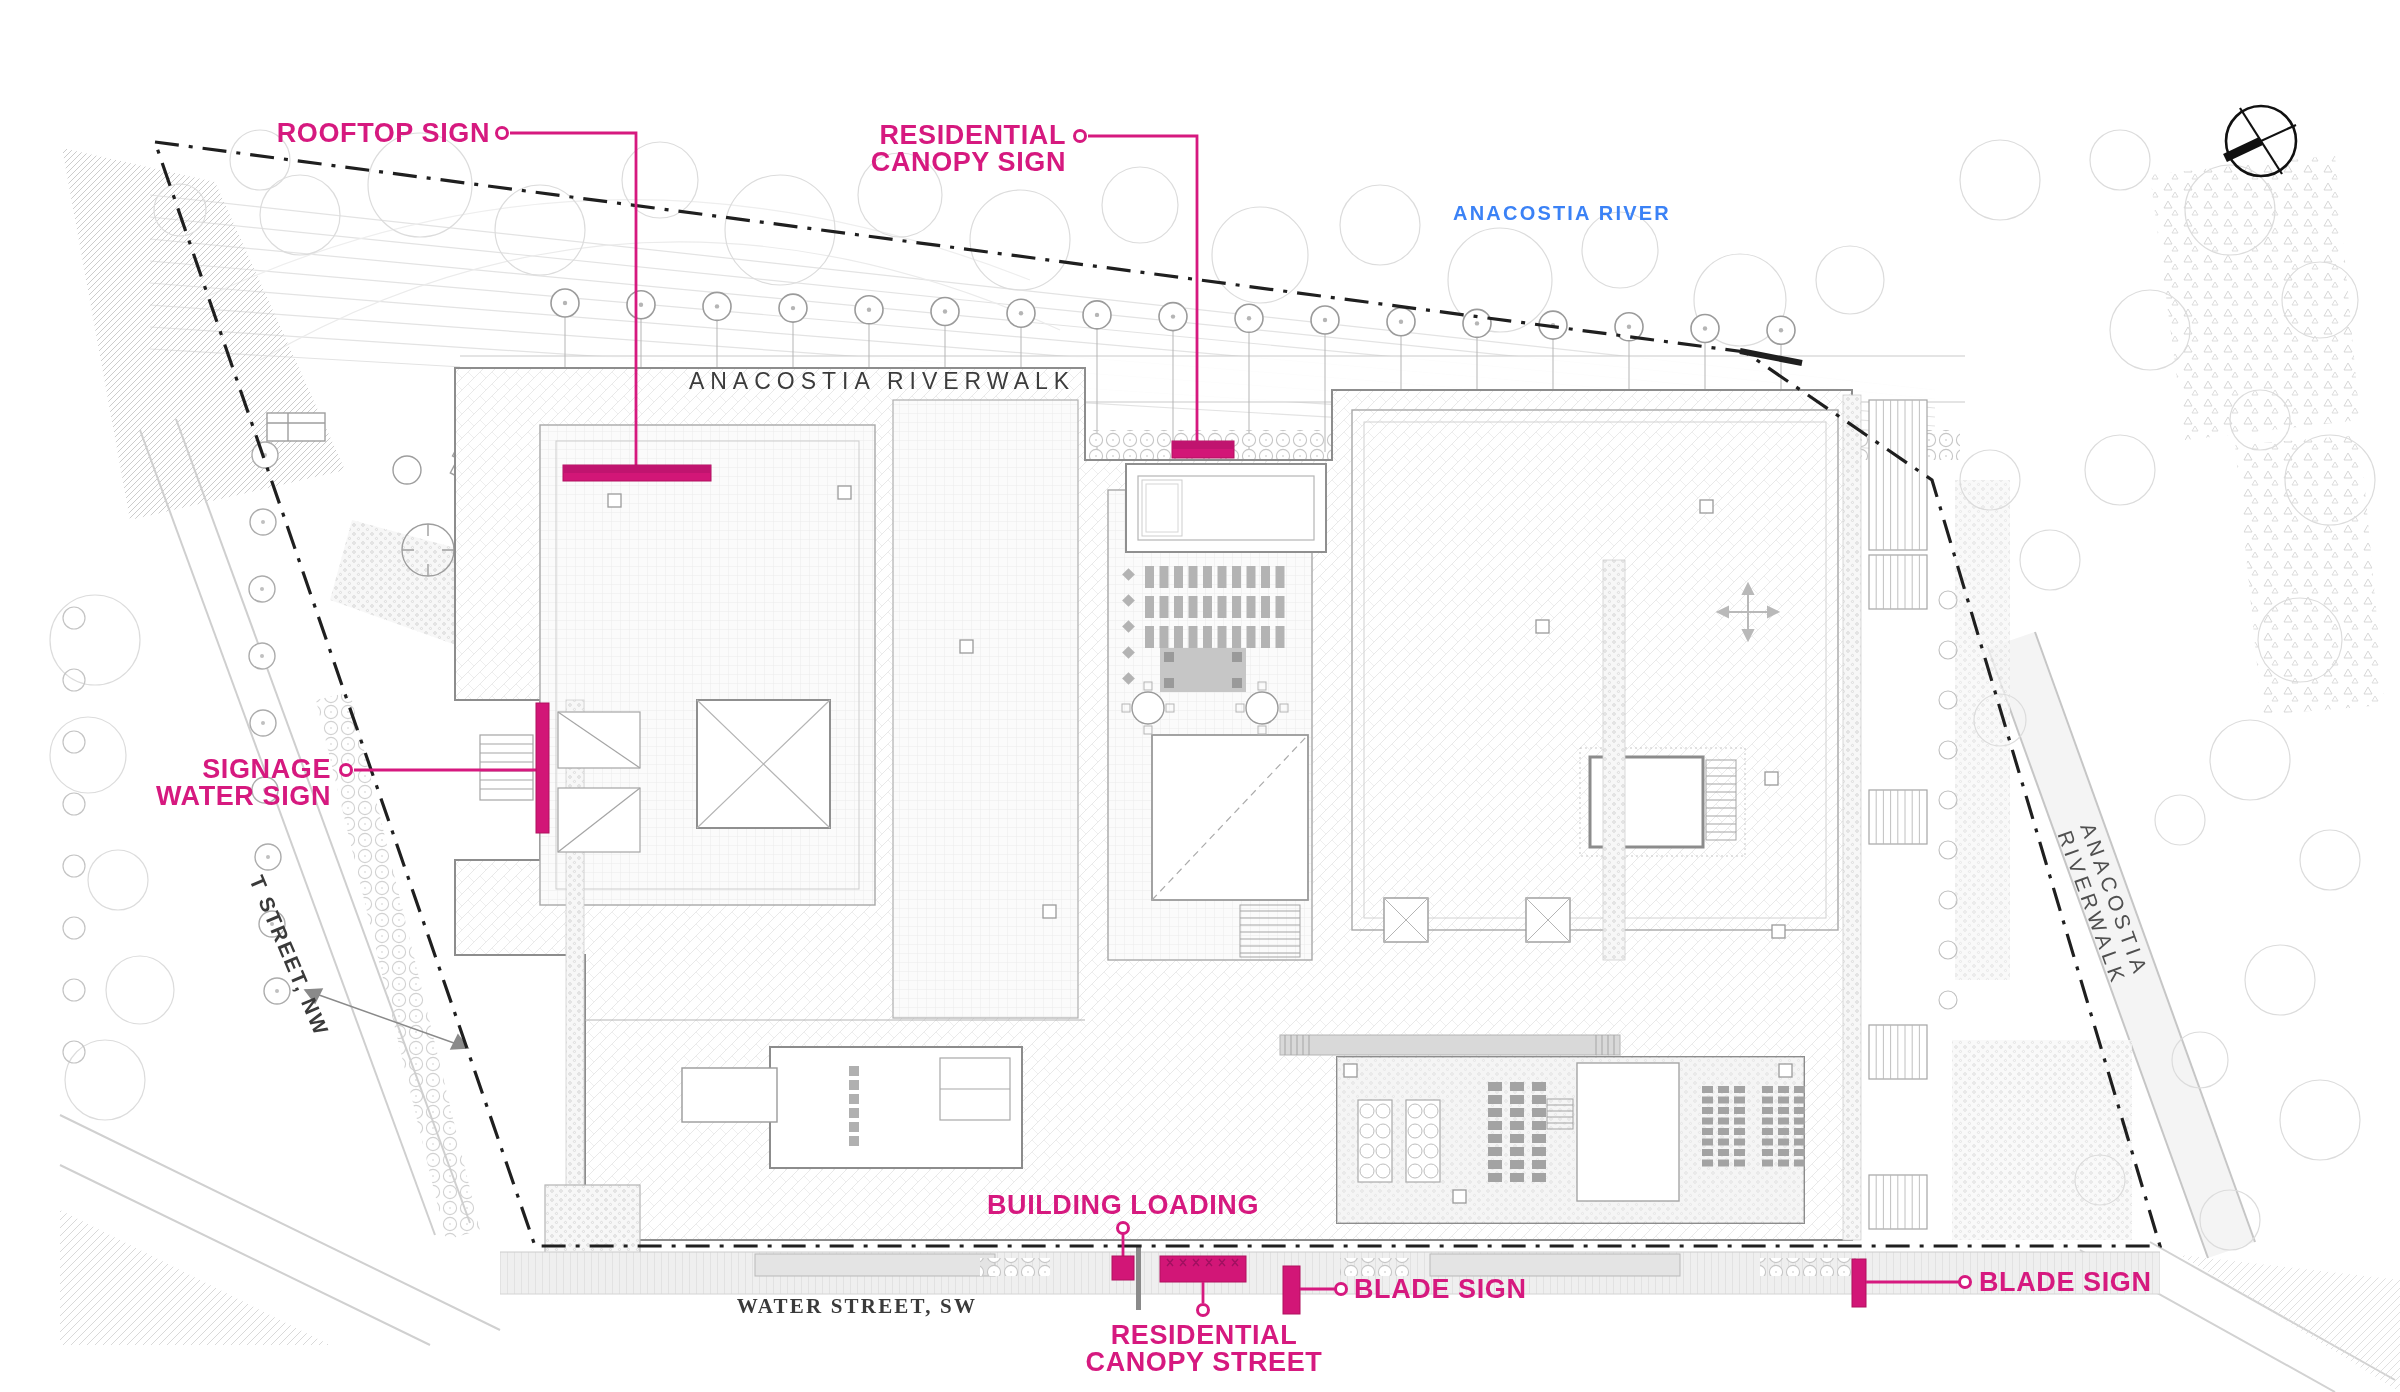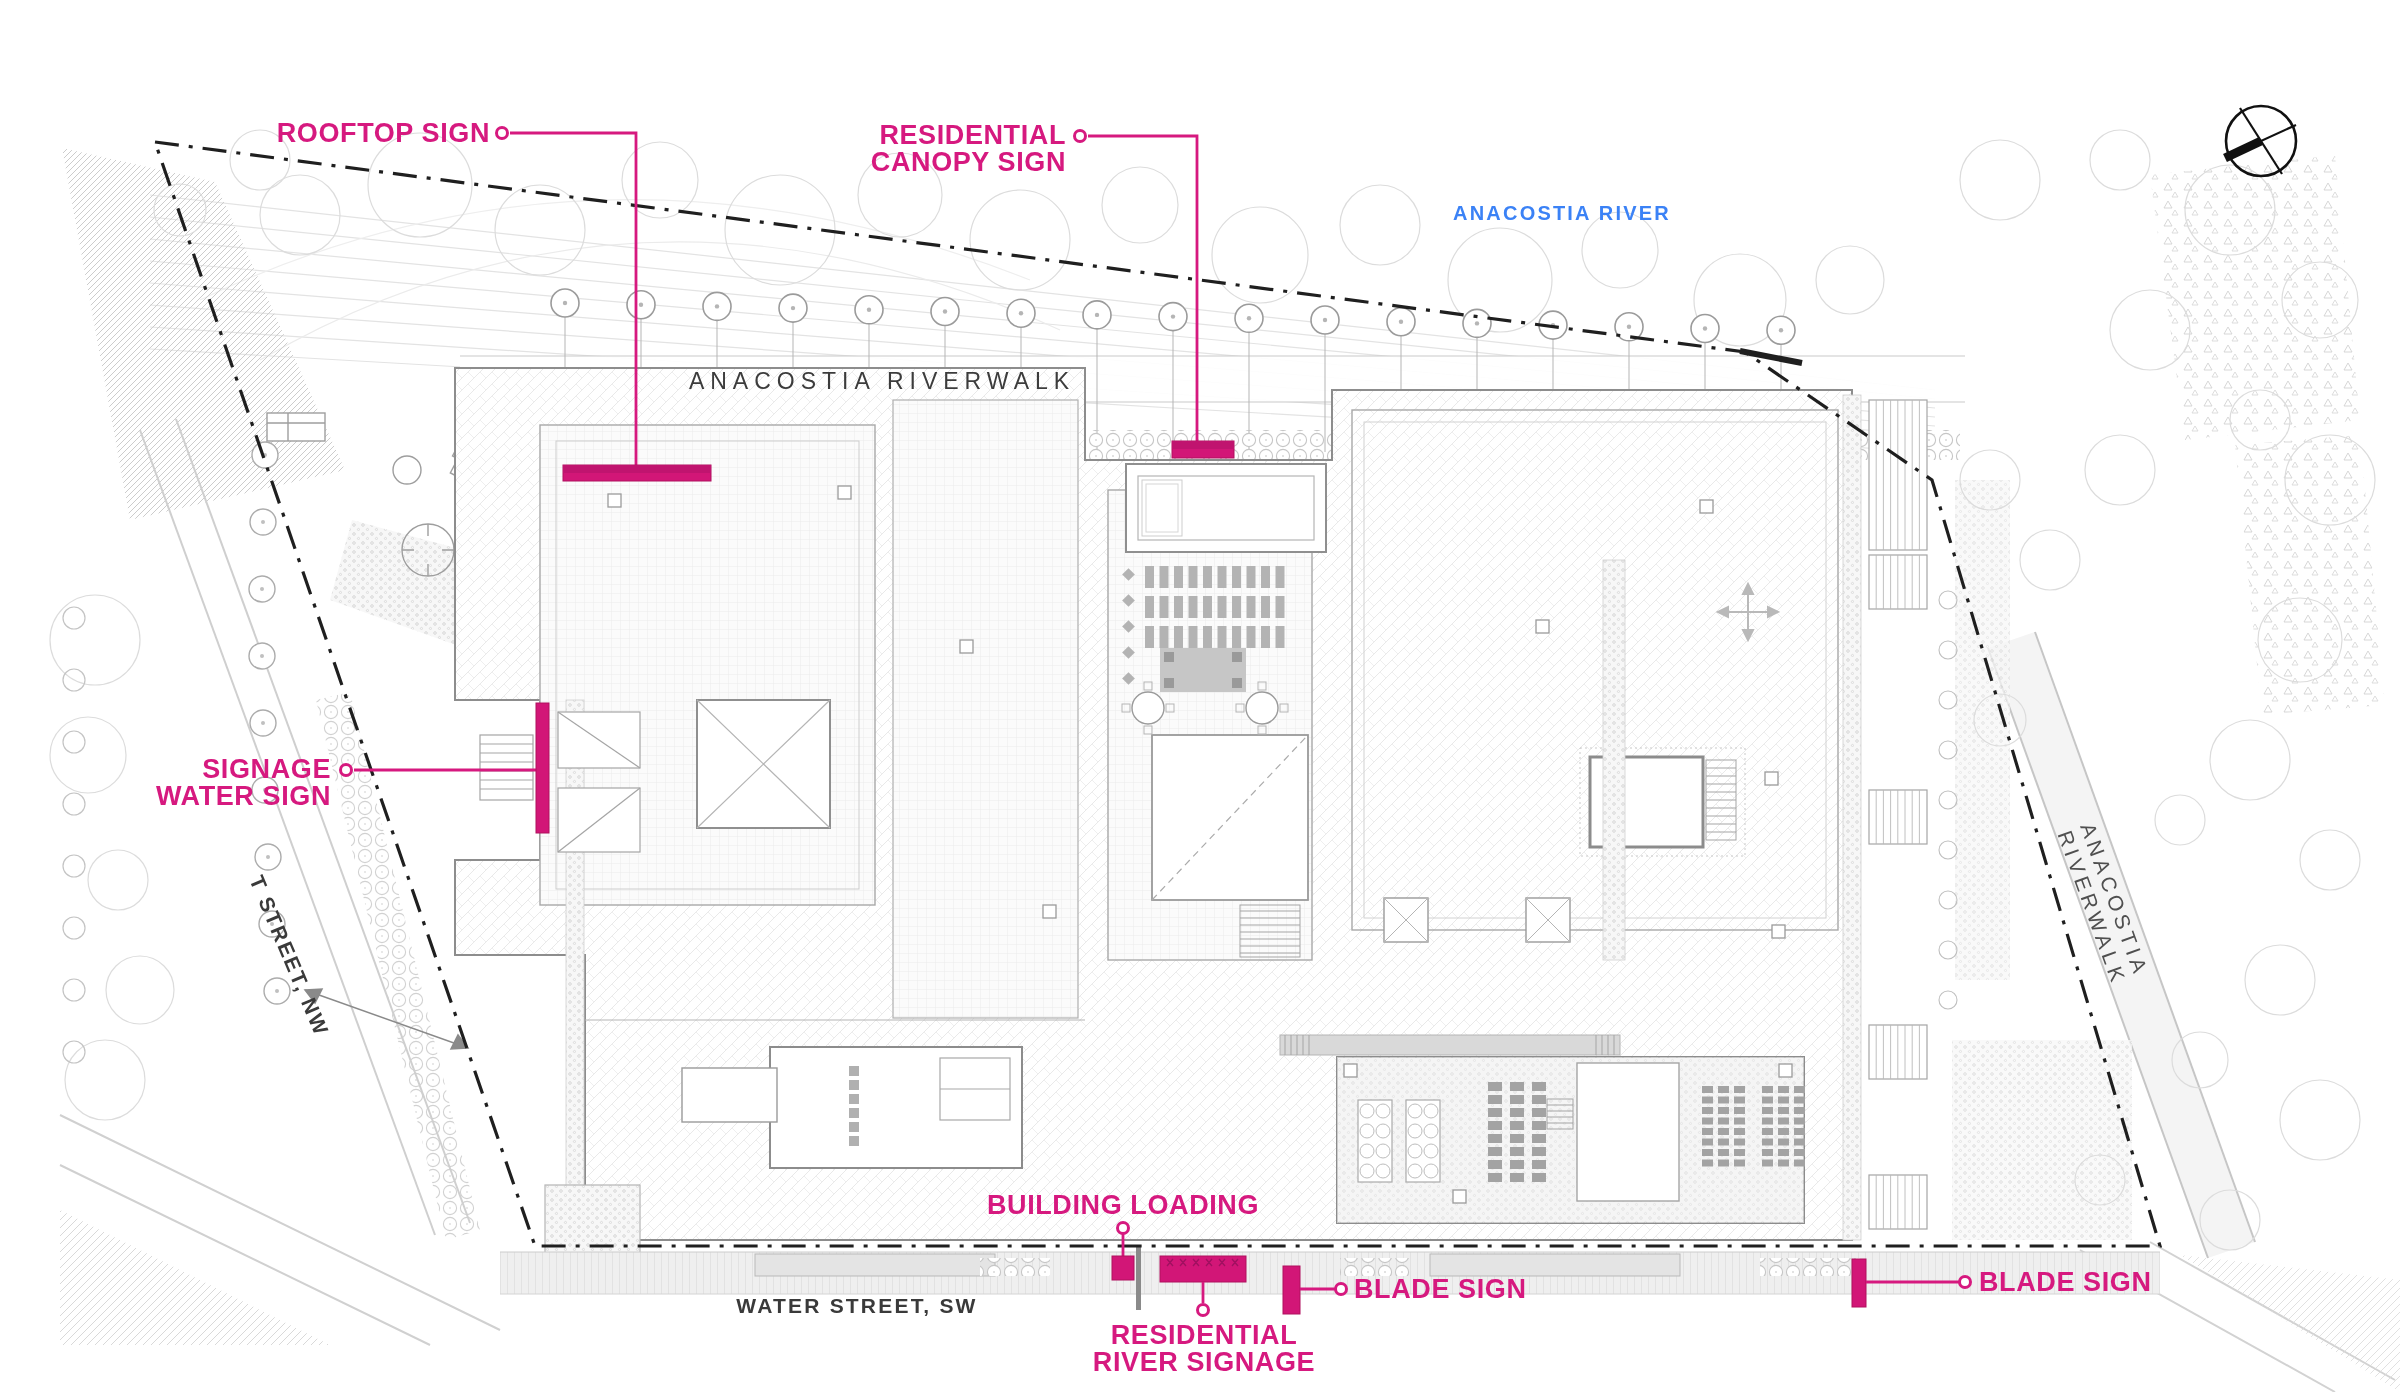--- a/index.html
+++ b/index.html
@@ -618,29 +618,29 @@
 </svg>
 
 <div class="lbl plabel r-align" style="left:190px;top:120px;width:300px;">ROOFTOP SIGN</div>
 
 <div class="lbl plabel r-align" style="left:766px;top:122px;width:300px;"><span>RESIDENTIAL</span><br><span>CANOPY SIGN</span></div>
 
 <div class="lbl plabel r-align" style="left:81px;top:756px;width:250px;"><span>SIGNAGE</span><br><span>WATER SIGN</span></div>
 
 <div class="lbl plabel c-align" style="left:973px;top:1192px;width:300px;">BUILDING LOADING</div>
 
-<div class="lbl plabel c-align" style="left:1004px;top:1322px;width:400px;"><span>RESIDENTIAL</span><br><span>RIVER SIGNAGE</span></div>
+<div class="lbl plabel c-align" style="left:1004px;top:1322px;width:400px;"><span>RESIDENTIAL</span><br><span>CANOPY STREET</span></div>
 
 <div class="lbl plabel" style="left:1354px;top:1276px;">BLADE SIGN</div>
 
 <div class="lbl plabel" style="left:1979px;top:1269px;">BLADE SIGN</div>
 
 <div class="lbl slabel" style="left:1402px;top:202px;width:320px;text-align:center;font-size:20px;color:#3b82f6;">ANACOSTIA RIVER</div>
 
 <div class="lbl slabel-light c-align" style="left:682px;top:368px;width:400px;">ANACOSTIA RIVERWALK</div>
 
 <div class="lbl rot-rw c-align" style="left:1948px;top:880px;width:310px;">ANACOSTIA RIVERWALK</div>
 
 <div class="lbl slabel rot-t c-align" style="left:179px;top:944px;width:220px;">T STREET, NW</div>
 
-<div class="lbl slabel c-align" style="left:707px;top:1294px;width:300px;">WATER STREET, SW</div>
+<div class="lbl slabel c-align" style="left:707px;top:1294px;width:300px;font-family:Liberation Serif, serif;">WATER STREET, SW</div>
 
 </div>
 
 </body></html>

